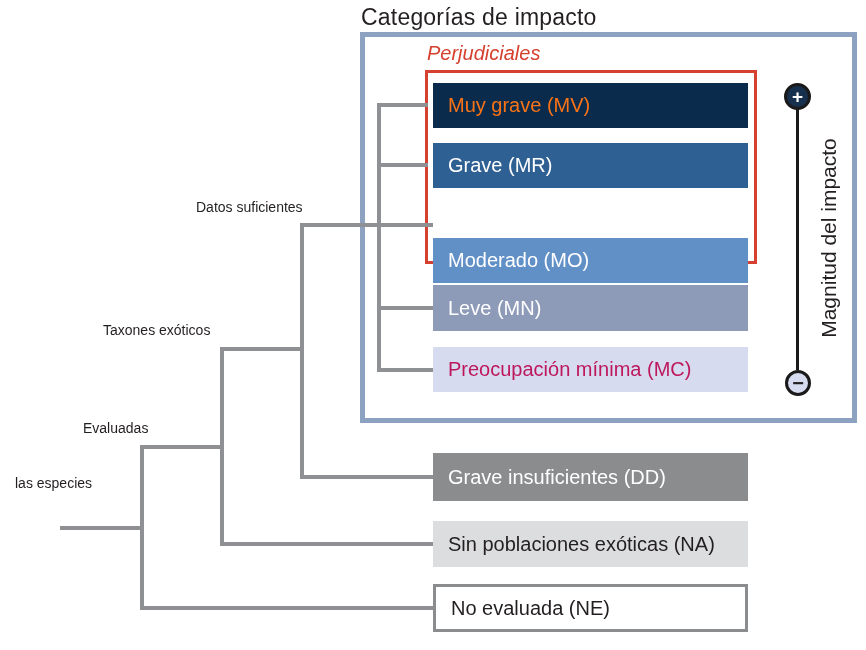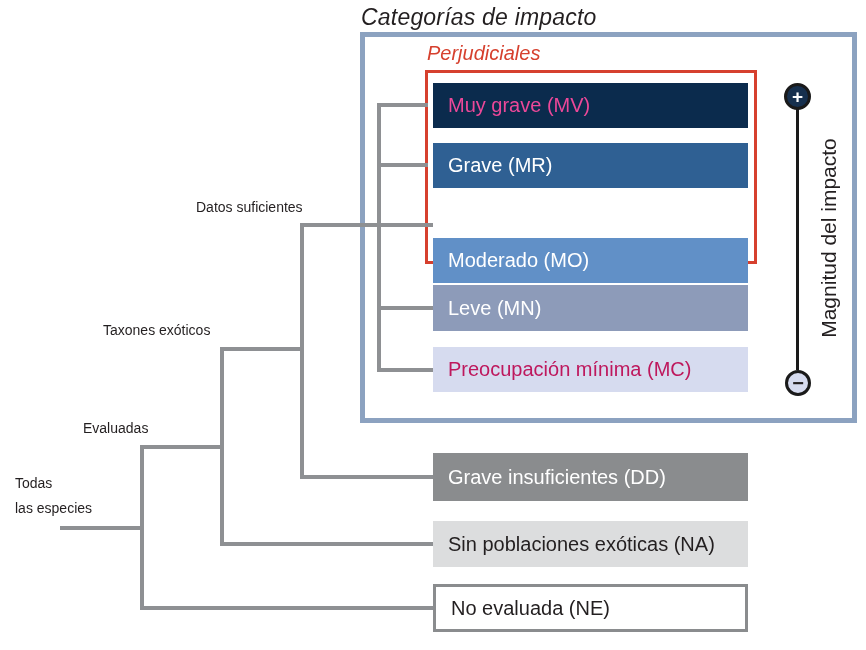--- a/index.html
+++ b/index.html
@@ -2,21 +2,21 @@
 <html><head>
 <meta charset="utf-8">
 <style>
   html,body{margin:0;padding:0;background:#ffffff;}
   *{box-sizing:border-box;}
   .stage{
     position:relative;width:866px;height:650px;background:#ffffff;overflow:hidden;
     font-family:"Liberation Sans","DejaVu Sans",sans-serif;color:#231f20;
   }
   .abs{position:absolute;}
-  .title{font-size:23px;font-style:italic;letter-spacing:.2px;}
+  .title{font-size:23px;letter-spacing:.2px;}
   .harm-label{font-size:20px;font-style:italic;}
   .panel{border:5px solid #8ca2c0;background:transparent;z-index:1;}
   .redbox{border:3px solid #d6402e;z-index:2;}
   .bar{
     left:433px;width:315px;display:flex;align-items:center;
     padding-left:15px;font-size:20px;z-index:3;
   }
   .tree-label{font-size:14px;z-index:4;white-space:nowrap;}
   .line{z-index:5;}
   .axis-line{z-index:2;}
@@ -37,21 +37,21 @@
 <div class="stage">
 
   <div class="abs title" style="left:361px;top:4px;">Categorías de impacto</div>
 
   <div class="abs panel" style="left: 360px; top: 32px; width: 497px; height: 391px; border-color: rgb(140, 162, 192);"></div>
 
   <div class="abs harm-label" style="left: 427px; top: 42px; color: rgb(214, 64, 46);">Perjudiciales</div>
 
   <div class="abs redbox" style="left: 425px; top: 70px; width: 332px; height: 194px; border-color: rgb(214, 64, 46);"></div>
 
-  <div class="abs bar" style="top: 83px; height: 45px; background-color: rgb(11, 43, 77); color: #ec4899;">
+  <div class="abs bar" style="top: 83px; height: 45px; background-color: rgb(11, 43, 77); color: #f97316;">
     <span>Muy grave (MV)</span>
   </div>
   <div class="abs bar" style="top: 143px; height: 45px; background-color: rgb(47, 96, 147); color: #ffffff;">
     <span>Grave (MR)</span>
   </div>
   <div class="abs bar" style="top: 203px; height: 45px; background-color: rgb(97, 144, 199); color: rgb(255, 255, 255); margin-top: 35px;">
     <span>Moderado (MO)</span>
   </div>
   <div class="abs bar" style="top: 285px; height: 46px; background-color: rgb(141, 155, 185); color: rgb(255, 255, 255);">
     <span>Leve (MN)</span>
@@ -96,17 +96,16 @@
   <div class="abs line" style="left: 140px; top: 445px; width: 84px; height: 4px; background-color: rgb(142, 144, 147);"></div>
   <div class="abs line" style="left: 140px; top: 445px; width: 4px; height: 165px; background-color: rgb(142, 144, 147);"></div>
   <div class="abs line" style="left: 140px; top: 606px; width: 293px; height: 4px; background-color: rgb(142, 144, 147);"></div>
 
   <div class="abs line" style="left: 60px; top: 526px; width: 84px; height: 4px; background-color: rgb(142, 144, 147);"></div>
 
   <div class="abs tree-label" style="left:196px;top:199px;">Datos suficientes</div>
   <div class="abs tree-label" style="left:103px;top:322px;">Taxones exóticos</div>
   <div class="abs tree-label" style="left:83px;top:420px;">Evaluadas</div>
   <div class="abs tree-label" style="left:15px;top:471px;line-height:25px;">
-    <span style="display:block;">Todas</span>
     <span style="display:block;">las especies</span>
   </div>
 
 </div>
 
 </body></html>

